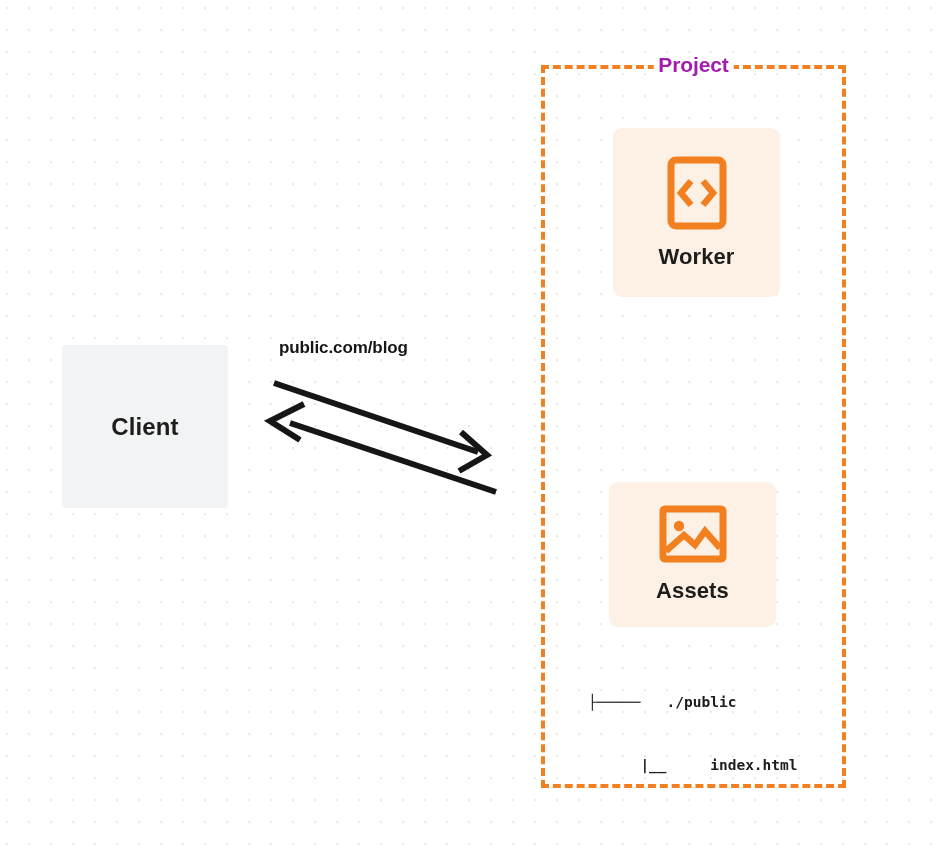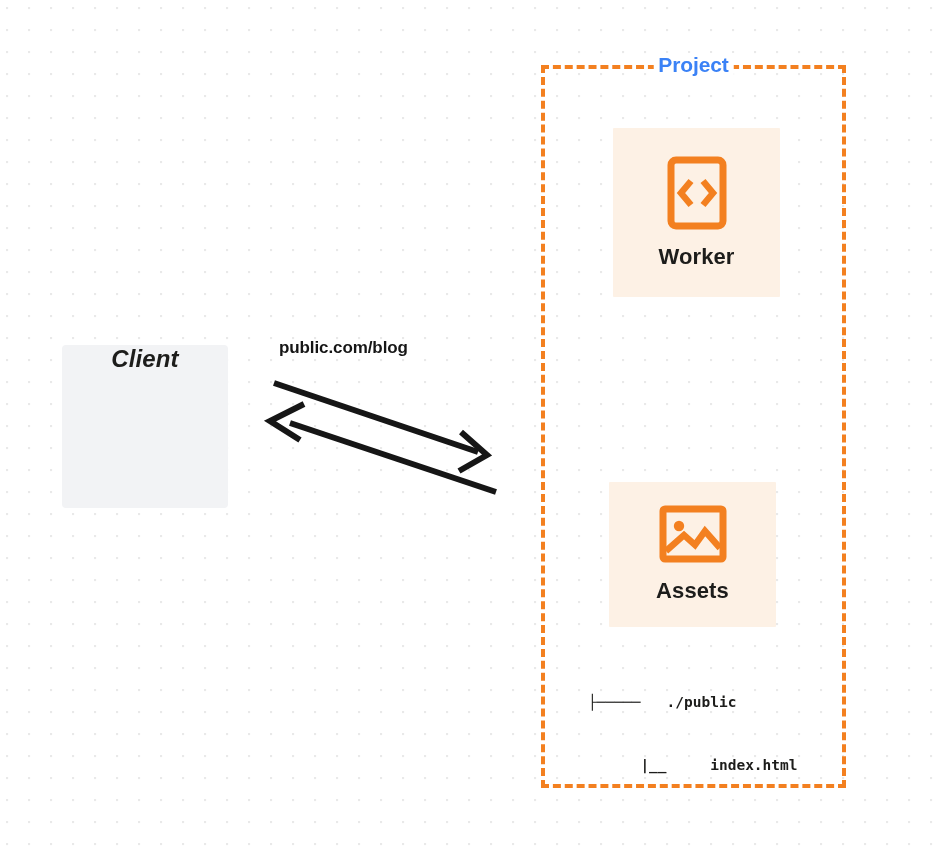--- a/index.html
+++ b/index.html
@@ -29,22 +29,22 @@
   
   #client-node {
     position: absolute;
     left: 62px;
     top: 345px;
     width: 166px;
     height: 163px;
     background: #f2f3f5;
     border-radius: 4px;
     display: flex;
+    align-items: center;
     justify-content: center;
-    font-style: italic;
   }
   #client-node .node-label {
     font-size: 24px;
     font-weight: 700;
     color: #1d1d1b;
     letter-spacing: 0.1px;
   }
 
   
   #request-label {
@@ -80,30 +80,30 @@
   }
   #project-title {
     position: absolute;
     left: 50%;
     top: -4px;
     transform: translate(-50%, -50%);
     background: #ffffff;
     padding: 0 5px;
     font-size: 21px;
     font-weight: 700;
-    color: #3b82f6;
+    color: #a21caf;
     white-space: nowrap;
     letter-spacing: -0.1px;
   }
 
   
   .service-card {
     position: absolute;
     background: #fdf1e5;
-    border-radius: 1px;
+    border-radius: 9px;
     display: flex;
     flex-direction: column;
     align-items: center;
     justify-content: center;
   }
   #worker-card {
     left: 613px;
     top: 128px;
     width: 167px;
     height: 169px;

